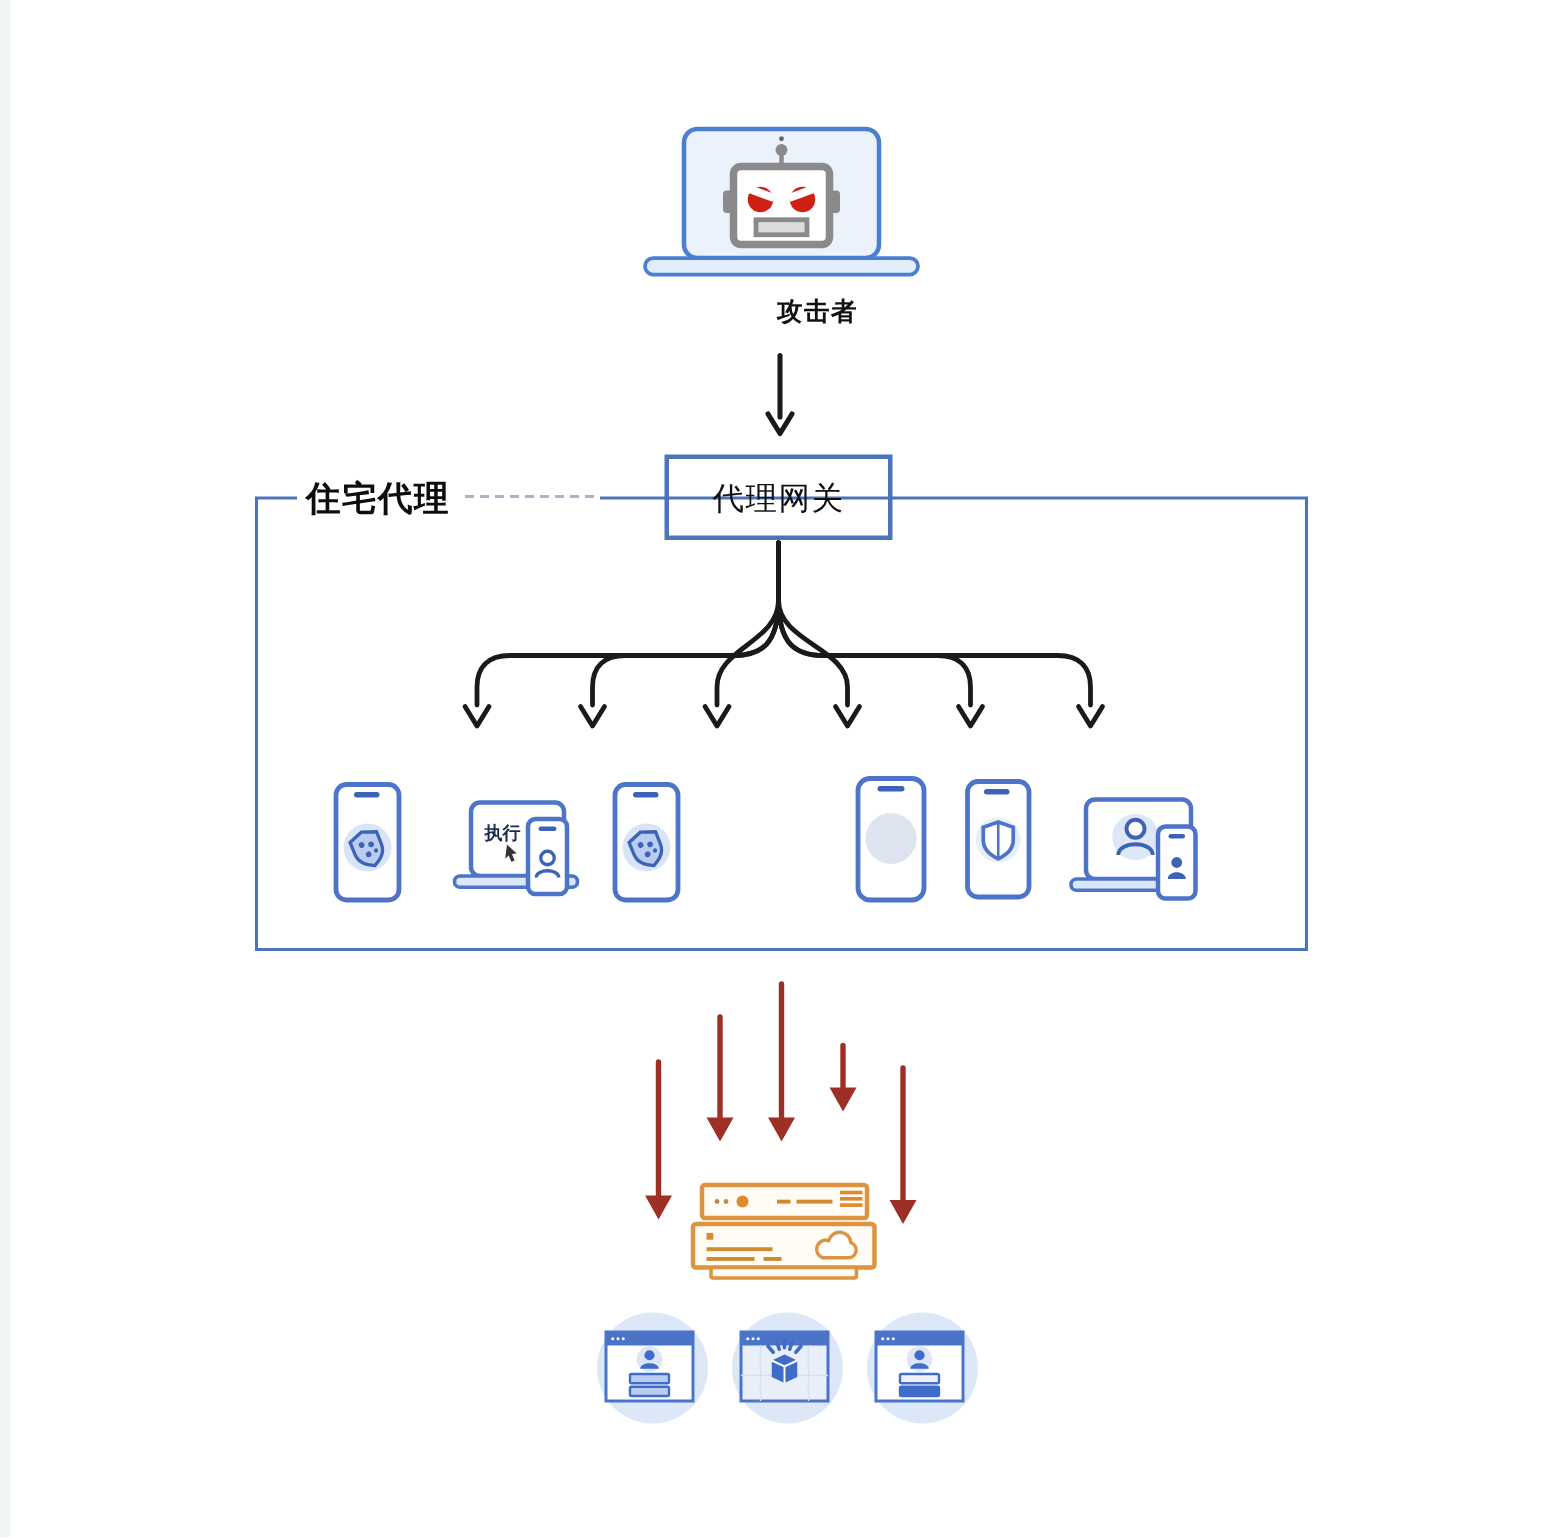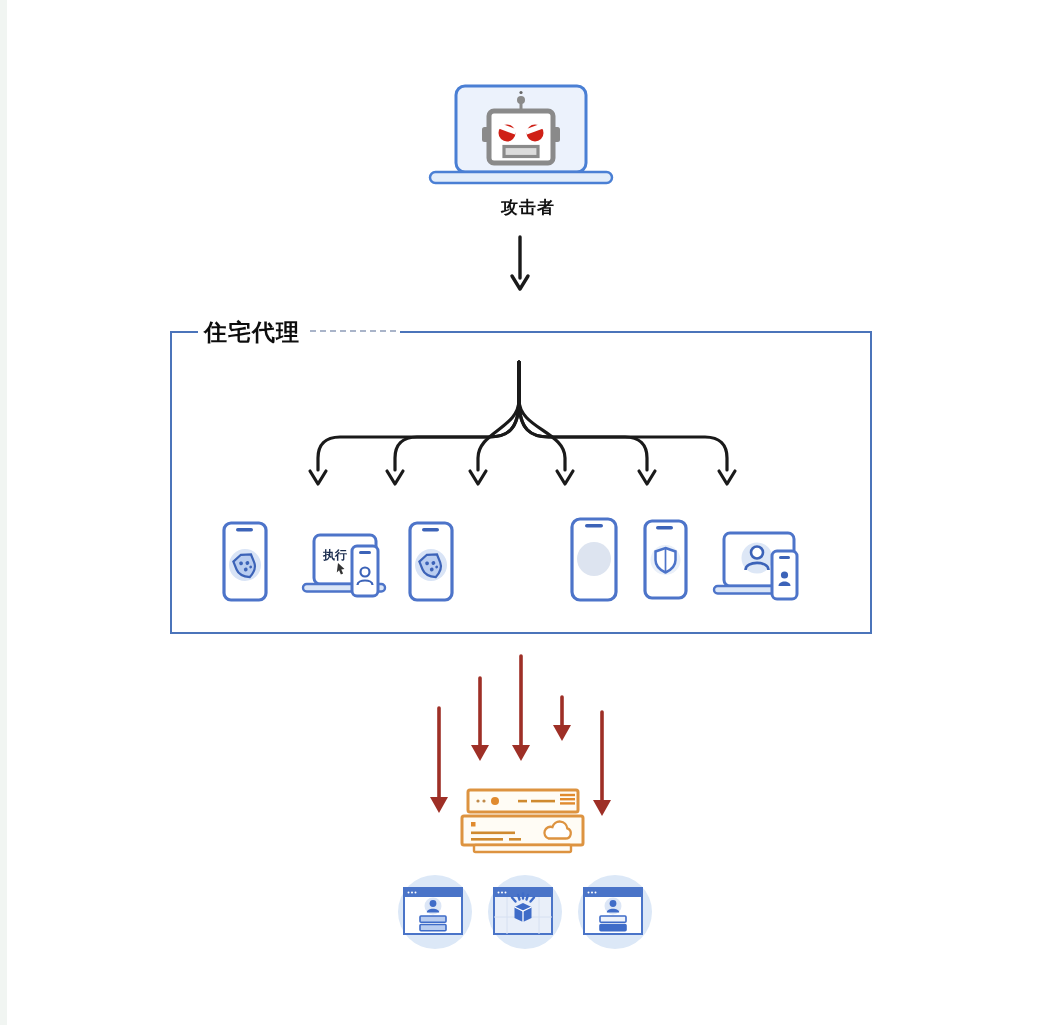--- a/index.html
+++ b/index.html
@@ -1,20 +1,20 @@
 <!DOCTYPE html>
 <html><head>
 <meta charset="utf-8">
 <style>
   html,body{margin:0;padding:0;background:#ffffff;}
   .canvas{position:relative;width:1041px;height:1025px;background:#ffffff;overflow:hidden;
           font-family:"Liberation Sans","DejaVu Sans",sans-serif;}
   .abs{position:absolute;}
   .left-strip{left:0;top:0;width:7px;height:100%;background:#f1f5f2;}
-  .attacker-label{left:428px;top:196px;width:200px;text-align:center;
+  .attacker-label{left:445px;top:196px;width:200px;text-align:center;
                   font-size:17px;font-weight:700;color:#111;letter-spacing:1px;}
   .container-box{left:170px;top:331px;width:702px;height:303px;
                  border:2.5px solid #4b74ba;box-sizing:border-box;background:transparent;}
   .border-cover{left:198px;top:326px;width:202px;height:10px;background:#ffffff;}
   .dashed-seg{left:310px;top:330px;width:86px;height:0;border-top:2.5px dashed #8d9cb8;opacity:.75;}
   .residential-label{left:204px;top:317px;font-size:23px;font-weight:600;color:#0d0d0d;letter-spacing:1px;text-align:right;}
   .gateway-box{left:443px;top:303px;width:152px;height:57px;border:3px solid #4b74ba;
                box-sizing:border-box;background:transparent;display:flex;align-items:center;justify-content:center;}
   .gateway-box span{font-size:21px;font-weight:500;color:#101010;letter-spacing:1px;}
   svg{display:block;}
@@ -83,20 +83,23 @@
         <polygon points="593,800 611,800 602,816"></polygon>
       </g>
     </g>
   </svg>
 
   <div class="abs container-box"></div>
   <div class="abs border-cover"></div>
   <div class="abs dashed-seg"></div>
   <div class="abs residential-label">住宅代理</div>
 
+  <div class="abs gateway-box">
+    <span>代理网关</span>
+  </div>
 
   <svg class="abs" style="left:222px;top:521px;" width="46" height="81" viewBox="0 0 46 81">
     <rect x="2" y="2" width="42" height="77" rx="7" fill="#ffffff" stroke="#4d74c9" stroke-width="3.2"></rect>
     <rect x="14" y="7" width="17" height="3.6" rx="1.8" fill="#3c63b8"></rect>
     <circle cx="23" cy="44" r="16" fill="#d9e4f6"></circle>
     <g transform="translate(23,44) rotate(-22)">
       <path d="M0,-11 L9.5,-7.5 V1 C9.5,7.5 5,10.5 0,13 C-5,10.5 -9.5,7.5 -9.5,1 V-7.5 Z" fill="#b9cdf0" stroke="#3c63b8" stroke-width="2.2"></path>
       <circle cx="-3" cy="-3" r="1.9" fill="#3c63b8"></circle>
       <circle cx="3" cy="-1" r="1.9" fill="#3c63b8"></circle>
       <circle cx="-1" cy="4.5" r="1.9" fill="#3c63b8"></circle>

